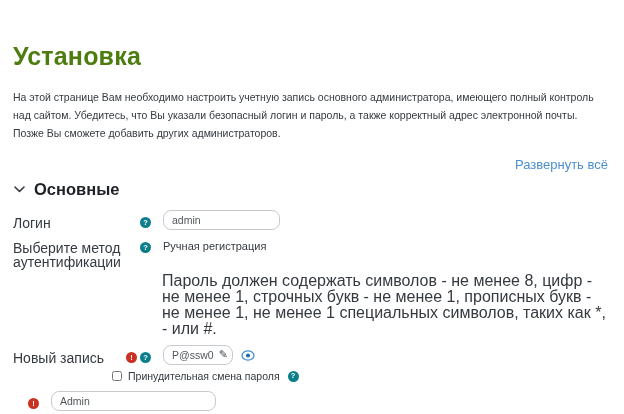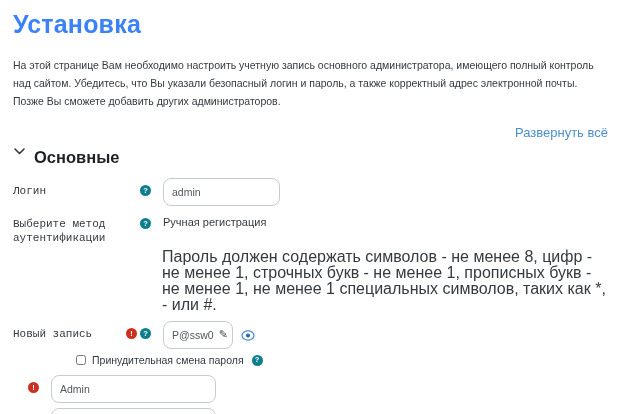--- a/index.html
+++ b/index.html
@@ -1,60 +1,60 @@
 <!DOCTYPE html>
 <html><head>
 <meta charset="utf-8">
 <style>
   * { margin:0; padding:0; box-sizing:border-box; }
   html,body { width:624px; height:414px; overflow:hidden; background:#fff;
               font-family:"Liberation Sans", sans-serif; color:#343a40; }
   .page { padding:10px 16px 0 13px; }
 
-  .page-title { font-size:25px; font-weight:700; color:#3b82f6; letter-spacing:.2px; margin-bottom:17px; }
+  .page-title { font-size:25px; font-weight:700; color:#4d7c0f; letter-spacing:.2px; margin-bottom:17px;margin-top:32px; }
 
   .page-desc { font-size:10.5px; line-height:18px; color:#343a40; max-width:600px; margin-bottom:13px; }
 
   .expand-row { text-align:right; margin-bottom:7px; }
   .expand-link { font-size:13px; color:#4b8fce; text-decoration:none; cursor:pointer; }
 
-  .section-header { display:flex; align-items:flex-start; gap:9px; margin-bottom:11px; margin-left:1px; }
+  .section-header { display:flex; align-items:center; gap:9px; margin-bottom:11px; margin-left:1px; }
   .section-chevron { display:flex; align-items:center; }
   .section-title { font-size:16.5px; font-weight:700; color:#1d2125; }
 
   .form { }
   .field-row { display:flex; align-items:flex-start; margin-bottom:5px; }
-  .field-label { flex:0 0 112px; font-size:11px; line-height:14px; padding-top:6px; color:#343a40;font-family:Liberation Mono, monospace; }
+  .field-label { flex:0 0 112px; font-size:14px; line-height:14px; padding-top:6px; color:#343a40; }
   .field-icons { flex:0 0 26px; display:flex; justify-content:flex-end; gap:3px; padding-top:7px; }
   .field-control { margin-left:12px; display:flex; align-items:center; }
 
   .badge { width:11px; height:11px; border-radius:50%; display:inline-flex;
            align-items:center; justify-content:center; font-size:7.5px; font-weight:700;
            color:#fff; line-height:1; }
   .badge-help { background:#0d7e8c; cursor:pointer; }
   .badge-req  { background:#ca3120; }
 
-  .text-input { height:28px; border:1px solid #c6cbd0; border-radius:8px; padding:0 8px;
+  .text-input { height:20px; border:1px solid #c6cbd0; border-radius:8px; padding:0 8px;
                 font-size:10.5px; color:#51575c; font-family:"Liberation Sans", sans-serif;
                 outline:none; background:#fff; }
   .w-login { width:117px; }
   .w-name  { width:165px; }
 
   .static-value { font-size:11px; color:#343a40; padding-top:5px; }
 
   .hint { font-size:16px; line-height:16px; color:#343a40; max-width:462px;
           margin:2px 0 8px 149px; }
 
   .password-wrap { position:relative; }
   .password-input { width:70px; padding-right:18px; }
   .pencil-icon { position:absolute; right:5px; top:50%; transform:translateY(-54%);
                  font-size:11px; color:#495057; pointer-events:none; }
   .eye-icon { margin-left:8px; display:flex; align-items:center; cursor:pointer; }
 
-  .checkbox-row { display:flex; align-items:center; gap:6px; margin:4px 0 9px 63px; }
+  .checkbox-row { display:flex; align-items:center; gap:6px; margin:4px 0 9px 99px; }
   .checkbox { width:10px; height:10px; accent-color:#fff; margin:0; }
   .checkbox-label { font-size:10.5px; color:#343a40; }
   .checkbox-row .badge { margin-left:2px; }
 
   .mb-row2 { margin-bottom:4px; }
 </style>
 </head>
 <body>
 
 <div class="page">

